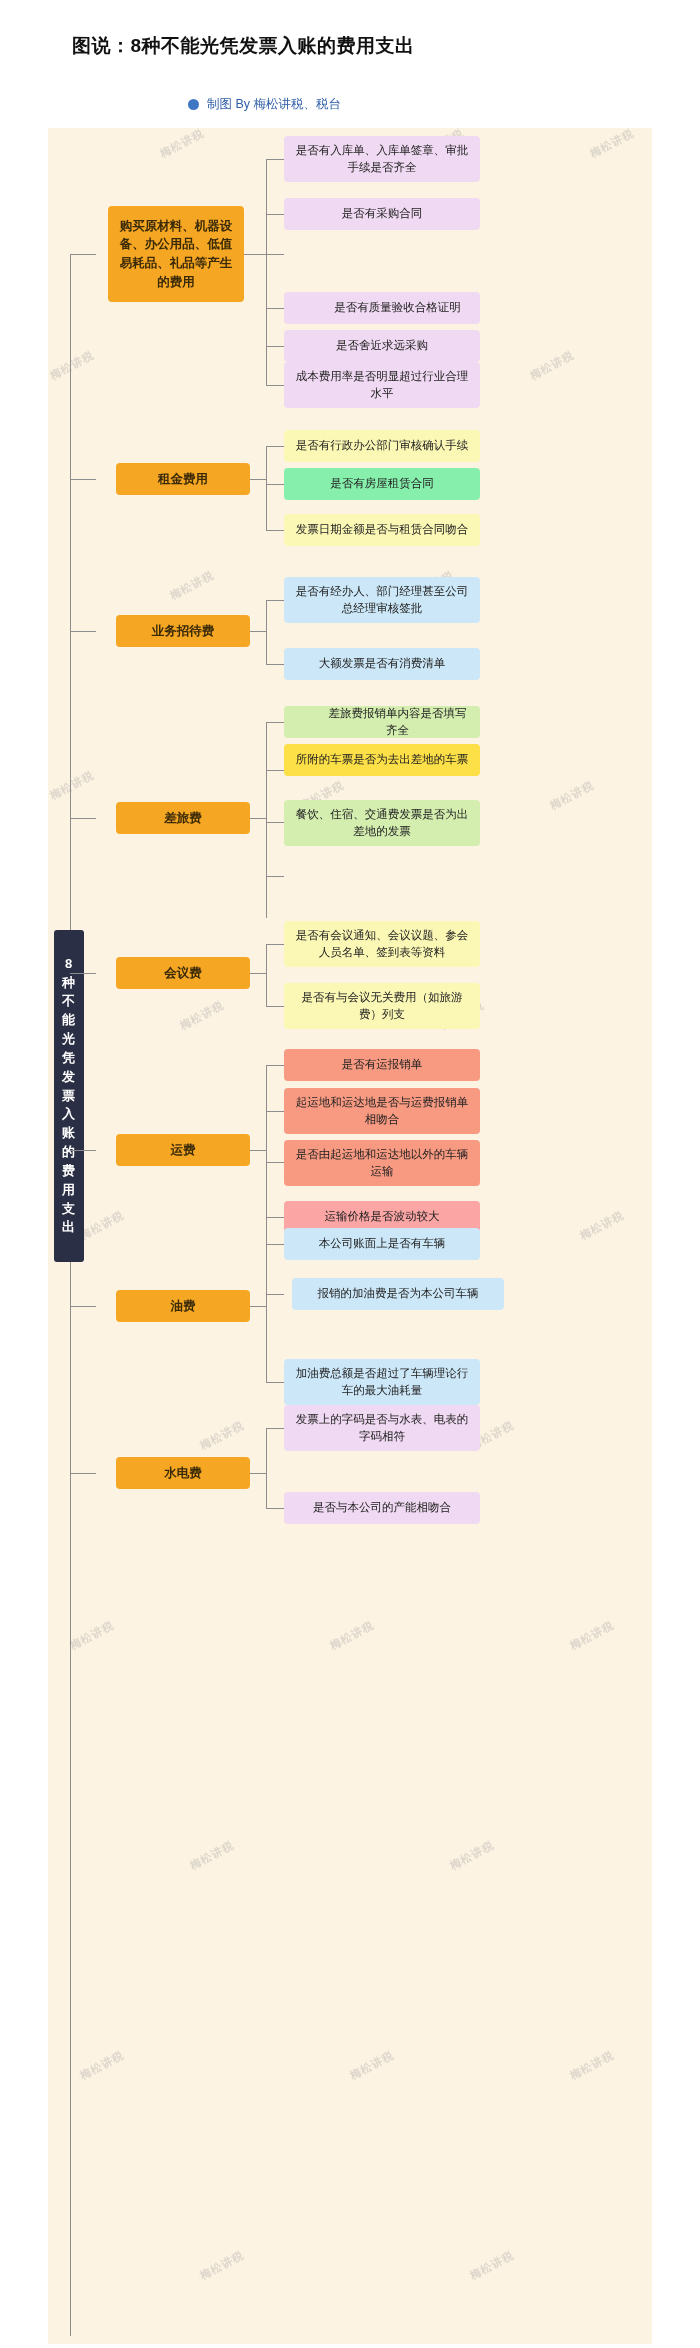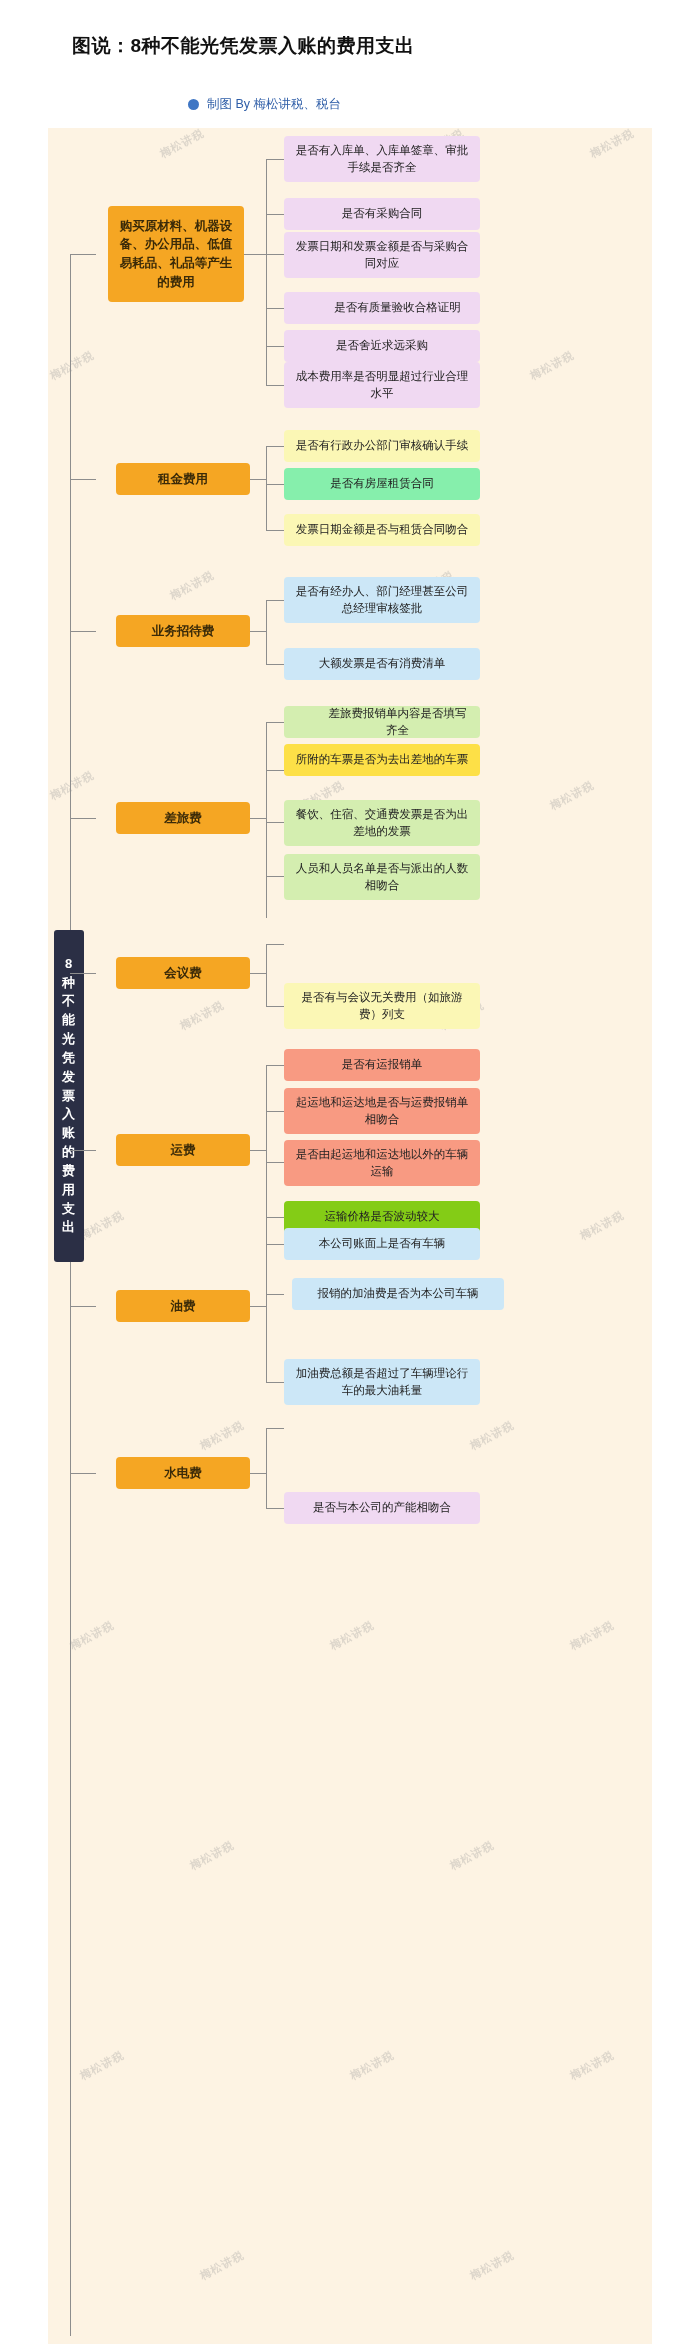--- a/index.html
+++ b/index.html
@@ -191,21 +191,20 @@
     <div class="line v" style="left:218px; top:31px;  height:226px;"></div>
     <div class="line h" style="left:218px; top:31px;  width:18px;"></div>
     <div class="line h" style="left:218px; top:86px;  width:18px;"></div>
     <div class="line h" style="left:218px; top:126px; width:18px;"></div>
     <div class="line h" style="left:218px; top:180px; width:18px;"></div>
     <div class="line h" style="left:218px; top:218px; width:18px;"></div>
     <div class="line h" style="left:218px; top:257px; width:18px;"></div>
 
     <div class="leaf" style="left:236px; top:8px;   width:196px; height:46px; background:#f0d9f2;">是否有入库单、入库单签章、审批手续是否齐全</div>
     <div class="leaf" style="left:236px; top:70px;  width:196px; height:32px; background:#f0d9f2;">是否有采购合同</div>
-    <div class="leaf" style="left:236px; top:104px; width:196px; height:46px; background:#f0d9f2;">发票日期和发票金额是否与采购合同对应</div>
     <div class="leaf" style="left:236px; top:164px; width:196px; height:32px; background:#f0d9f2;padding-left:40px;">是否有质量验收合格证明</div>
     <div class="leaf" style="left:236px; top:202px; width:196px; height:32px; background:#f0d9f2;">是否舍近求远采购</div>
     <div class="leaf" style="left:236px; top:234px; width:196px; height:46px; background:#f0d9f2;">成本费用率是否明显超过行业合理水平</div>
 
     <div class="branch" style="left:68px; top:335px; width:134px; height:32px; background:#f5a623;">租金费用</div>
     <div class="line h" style="left:202px; top:351px; width:16px;"></div>
     <div class="line v" style="left:218px; top:318px; height:84px;"></div>
     <div class="line h" style="left:218px; top:318px; width:18px;"></div>
     <div class="line h" style="left:218px; top:356px; width:18px;"></div>
     <div class="line h" style="left:218px; top:402px; width:18px;"></div>
@@ -227,56 +226,57 @@
     <div class="line h" style="left:202px; top:690px; width:16px;"></div>
     <div class="line v" style="left:218px; top:594px; height:196px;"></div>
     <div class="line h" style="left:218px; top:594px; width:18px;"></div>
     <div class="line h" style="left:218px; top:642px; width:18px;"></div>
     <div class="line h" style="left:218px; top:694px; width:18px;"></div>
     <div class="line h" style="left:218px; top:748px; width:18px;"></div>
 
     <div class="leaf" style="left:236px; top:578px; width:196px; height:32px; background:#d4eeb0;padding-left:40px;">差旅费报销单内容是否填写齐全</div>
     <div class="leaf" style="left:236px; top:616px; width:196px; height:32px; background:#fde047;">所附的车票是否为去出差地的车票</div>
     <div class="leaf" style="left:236px; top:672px; width:196px; height:46px; background:#d4eeb0;">餐饮、住宿、交通费发票是否为出差地的发票</div>
-    <div class="leaf" style="left:236px; top:726px; width:196px; height:46px; background:#d4eeb0;">人员和人员名单是否与派出的人数相吻合</div>
 
     <div class="branch" style="left:68px; top:829px; width:134px; height:32px; background:#f5a623;">会议费</div>
     <div class="line h" style="left:202px; top:845px; width:16px;"></div>
     <div class="line v" style="left:218px; top:816px; height:62px;"></div>
     <div class="line h" style="left:218px; top:816px; width:18px;"></div>
     <div class="line h" style="left:218px; top:878px; width:18px;"></div>
 
+    <div class="leaf" style="left:236px; top:793px; width:196px; height:46px; background:#fbf7b5;">是否有会议通知、会议议题、参会人员名单、签到表等资料</div>
     <div class="leaf" style="left:236px; top:855px; width:196px; height:46px; background:#fbf7b5;padding-left:9px;">是否有与会议无关费用（如旅游费）列支</div>
 
     <div class="branch" style="left:68px; top:1006px; width:134px; height:32px; background:#f5a623;">运费</div>
     <div class="line h" style="left:202px; top:1022px; width:16px;"></div>
     <div class="line v" style="left:218px; top:937px; height:180px;"></div>
     <div class="line h" style="left:218px; top:937px;  width:18px;"></div>
     <div class="line h" style="left:218px; top:983px;  width:18px;"></div>
     <div class="line h" style="left:218px; top:1034px; width:18px;"></div>
     <div class="line h" style="left:218px; top:1089px; width:18px;"></div>
 
     <div class="leaf" style="left:236px; top:921px;  width:196px; height:32px; background:#f89a82;">是否有运报销单</div>
     <div class="leaf" style="left:236px; top:960px;  width:196px; height:46px; background:#f89a82;">起运地和运达地是否与运费报销单相吻合</div>
     <div class="leaf" style="left:236px; top:1012px; width:196px; height:46px; background:#f89a82;">是否由起运地和运达地以外的车辆运输</div>
-    <div class="leaf" style="left:236px; top:1073px; width:196px; height:32px; background:#84cc16;">运输价格是否波动较大</div>
+    <div class="leaf" style="left:236px; top:1073px; width:196px; height:32px; background:#fca5a5;">运输价格是否波动较大</div>
 
     <div class="branch" style="left:68px; top:1162px; width:134px; height:32px; background:#f5a623;">油费</div>
     <div class="line h" style="left:202px; top:1178px; width:16px;"></div>
     <div class="line v" style="left:218px; top:1116px; height:138px;"></div>
     <div class="line h" style="left:218px; top:1116px; width:18px;"></div>
     <div class="line h" style="left:218px; top:1166px; width:18px;"></div>
     <div class="line h" style="left:218px; top:1254px; width:18px;"></div>
 
     <div class="leaf" style="left:236px; top:1100px; width:196px; height:32px; background:#cce7f7;">本公司账面上是否有车辆</div>
     <div class="leaf" style="left:244px; top:1150px; width:212px; height:32px; background:#cce7f7;">报销的加油费是否为本公司车辆</div>
     <div class="leaf" style="left:236px; top:1231px; width:196px; height:46px; background:#cce7f7;">加油费总额是否超过了车辆理论行车的最大油耗量</div>
 
     <div class="branch" style="left:68px; top:1329px; width:134px; height:32px; background:#f5a623;">水电费</div>
     <div class="line h" style="left:202px; top:1345px; width:16px;"></div>
     <div class="line v" style="left:218px; top:1300px; height:80px;"></div>
     <div class="line h" style="left:218px; top:1300px; width:18px;"></div>
     <div class="line h" style="left:218px; top:1380px; width:18px;"></div>
 
+    <div class="leaf" style="left:236px; top:1277px; width:196px; height:46px; background:#f0d9f2;">发票上的字码是否与水表、电表的字码相符</div>
     <div class="leaf" style="left:236px; top:1364px; width:196px; height:32px; background:#f0d9f2;">是否与本公司的产能相吻合</div>
 
   </div>
 </div>
 
 </body></html>

